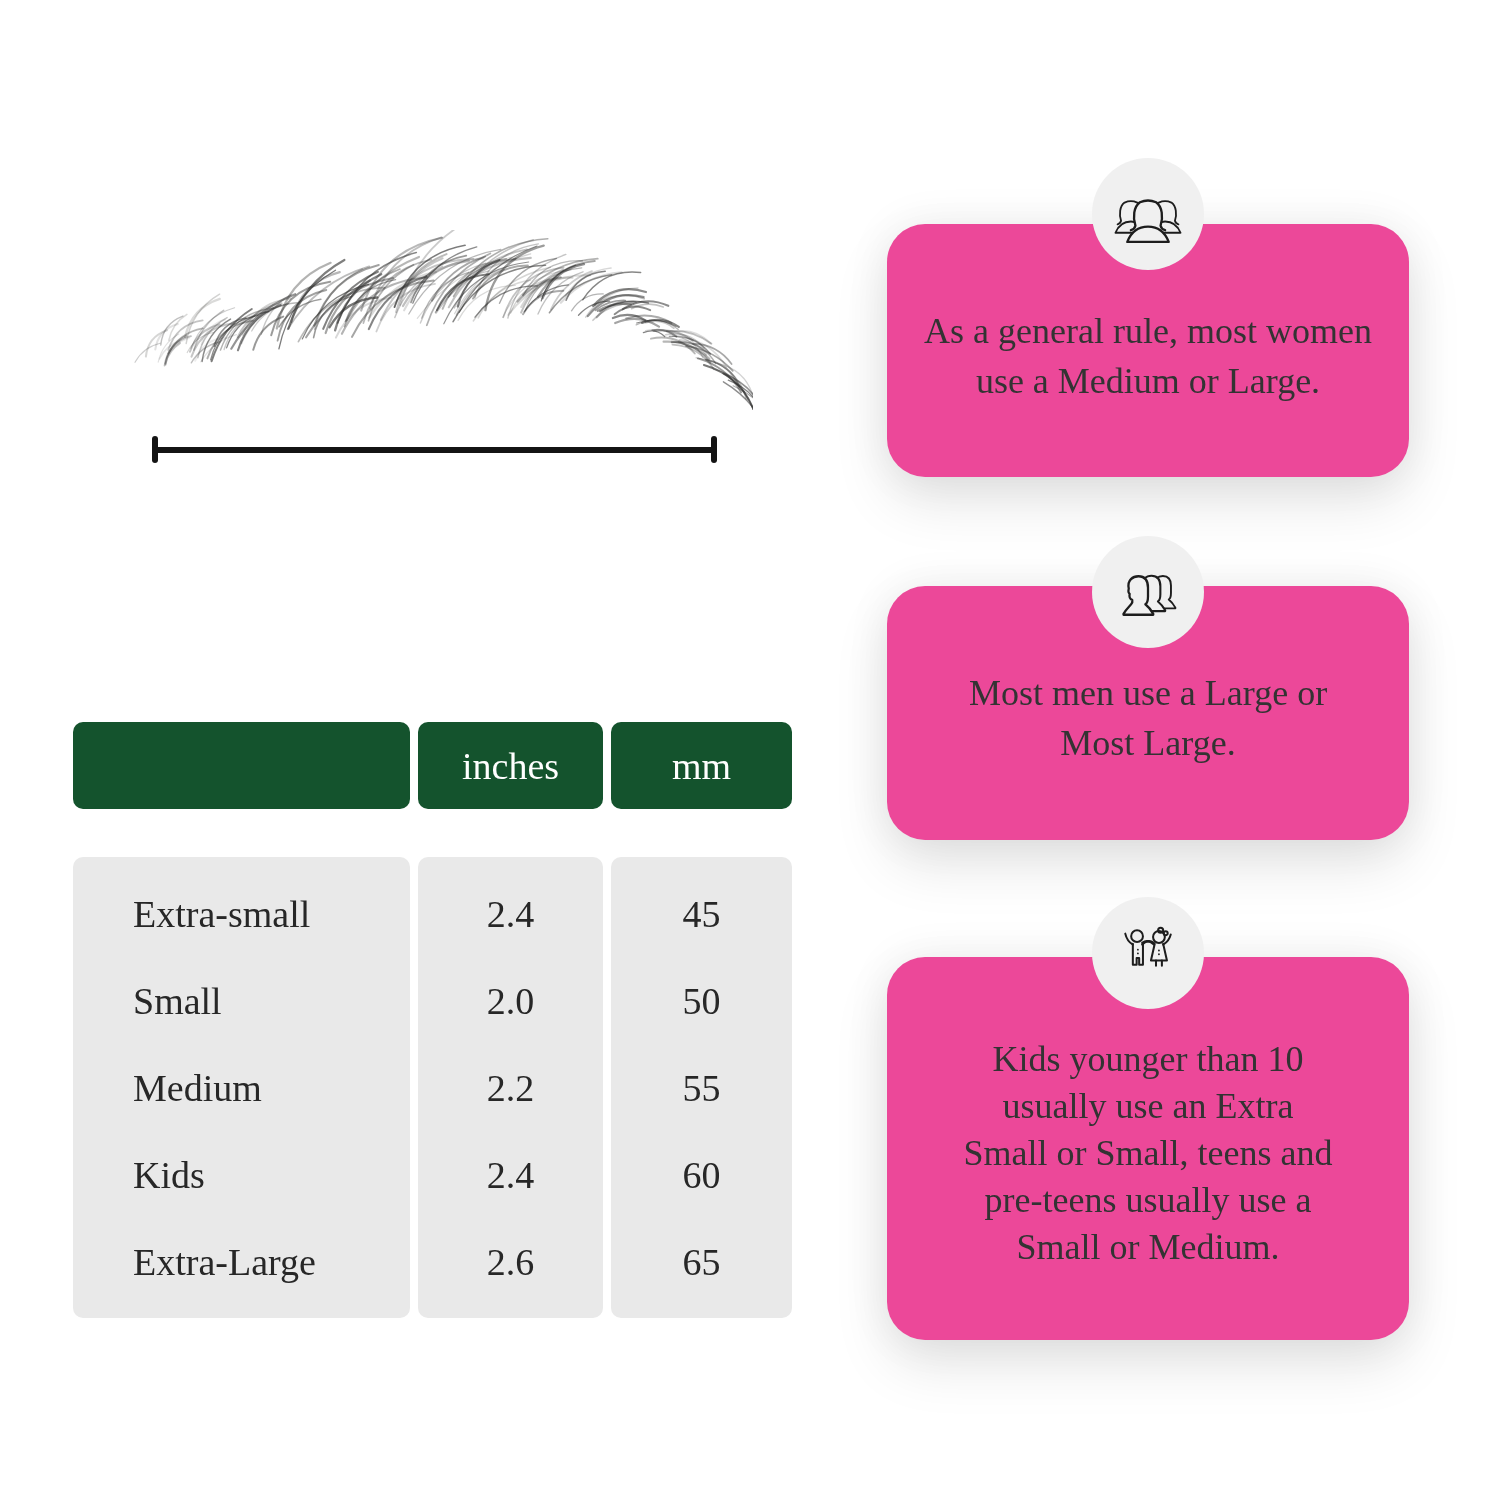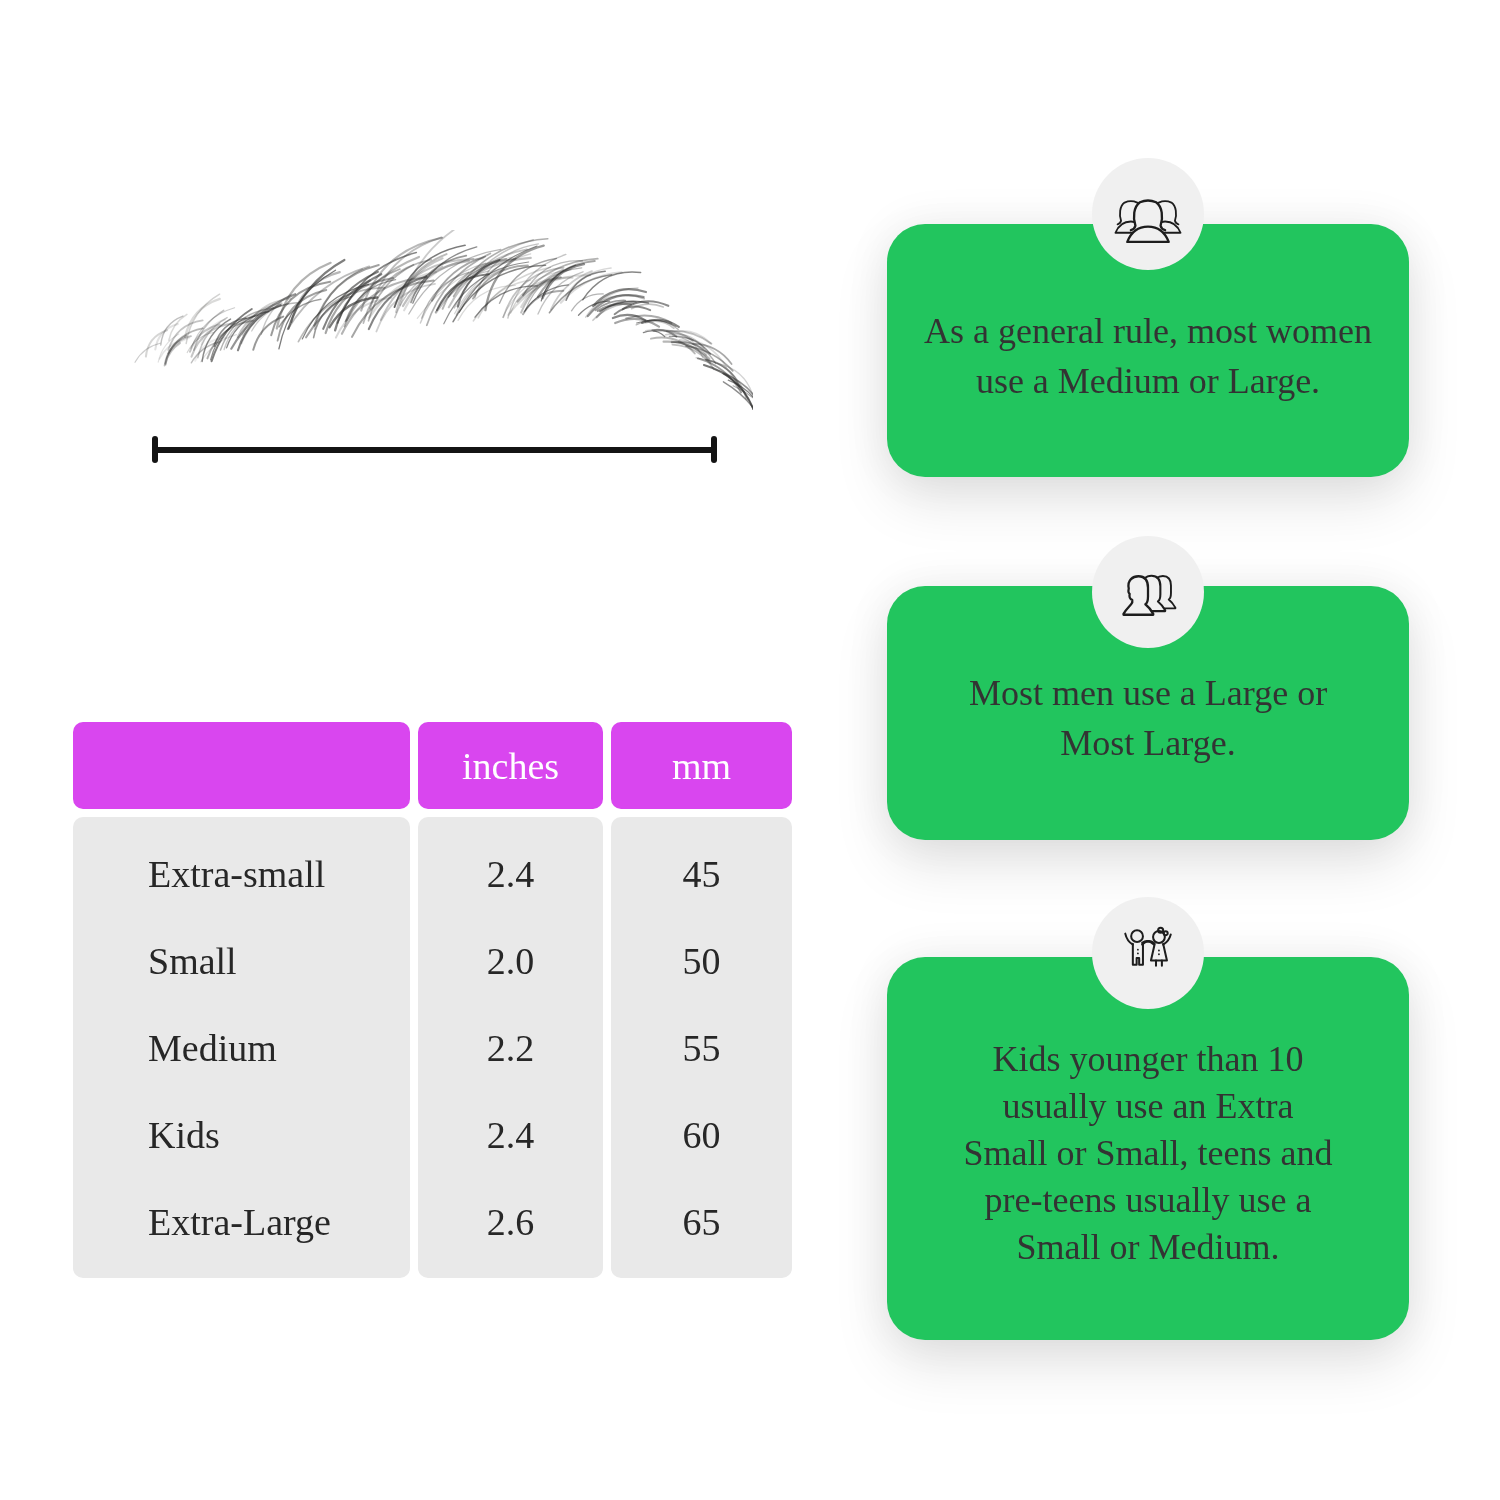--- a/index.html
+++ b/index.html
@@ -26,33 +26,33 @@
   .caption{
     position:absolute;left:108px;top:518px;width:650px;
     text-align:center;font-size:39px;line-height:55px;color:#3a3a3a;
     letter-spacing:0.5px;
   }
 
   
   .size-table{position:absolute;left:73px;top:722px;width:719px;}
   .thead,.tbody{display:grid;grid-template-columns:337px 185px 181px;column-gap:8px;}
   .th{
-    height:87px;background:#d946ef;border-radius:10px;
+    height:87px;background:#14532d;border-radius:10px;
     color:#ffffff;display:flex;align-items:center;justify-content:center;
     font-size:38px;
   }
   .tbody{margin-top:8px;}
-  .tcol{background:#e9e9e9;border-radius:10px;padding:13px 15px;}
+  .tcol{background:#e9e9e9;border-radius:10px;padding:13px 0;margin-top:40px;}
   .tcell{height:87px;display:flex;align-items:center;font-size:38px;color:#272727;}
   .col-size .tcell{justify-content:flex-start;padding-left:60px;}
   .col-inches .tcell,.col-mm .tcell{justify-content:center;}
 
   
   .card{
-    position:absolute;left:887px;width:522px;background:#22c55e;border-radius:38px;
+    position:absolute;left:887px;width:522px;background:#ec4899;border-radius:38px;
     box-shadow:0 0 45px rgba(0,0,0,0.07), 0 26px 55px rgba(0,0,0,0.10);
     display:flex;align-items:center;justify-content:center;
   }
   .card .card-text{text-align:center;font-size:36px;line-height:50px;color:#333333;margin:0;padding:10px 20px 0 20px;}
   .card1{top:224px;height:253px;}
   .card2{top:586px;height:254px;}
   .card3{top:957px;height:383px;}
   .card3 .card-text{line-height:47px;}
 
   .badge{

